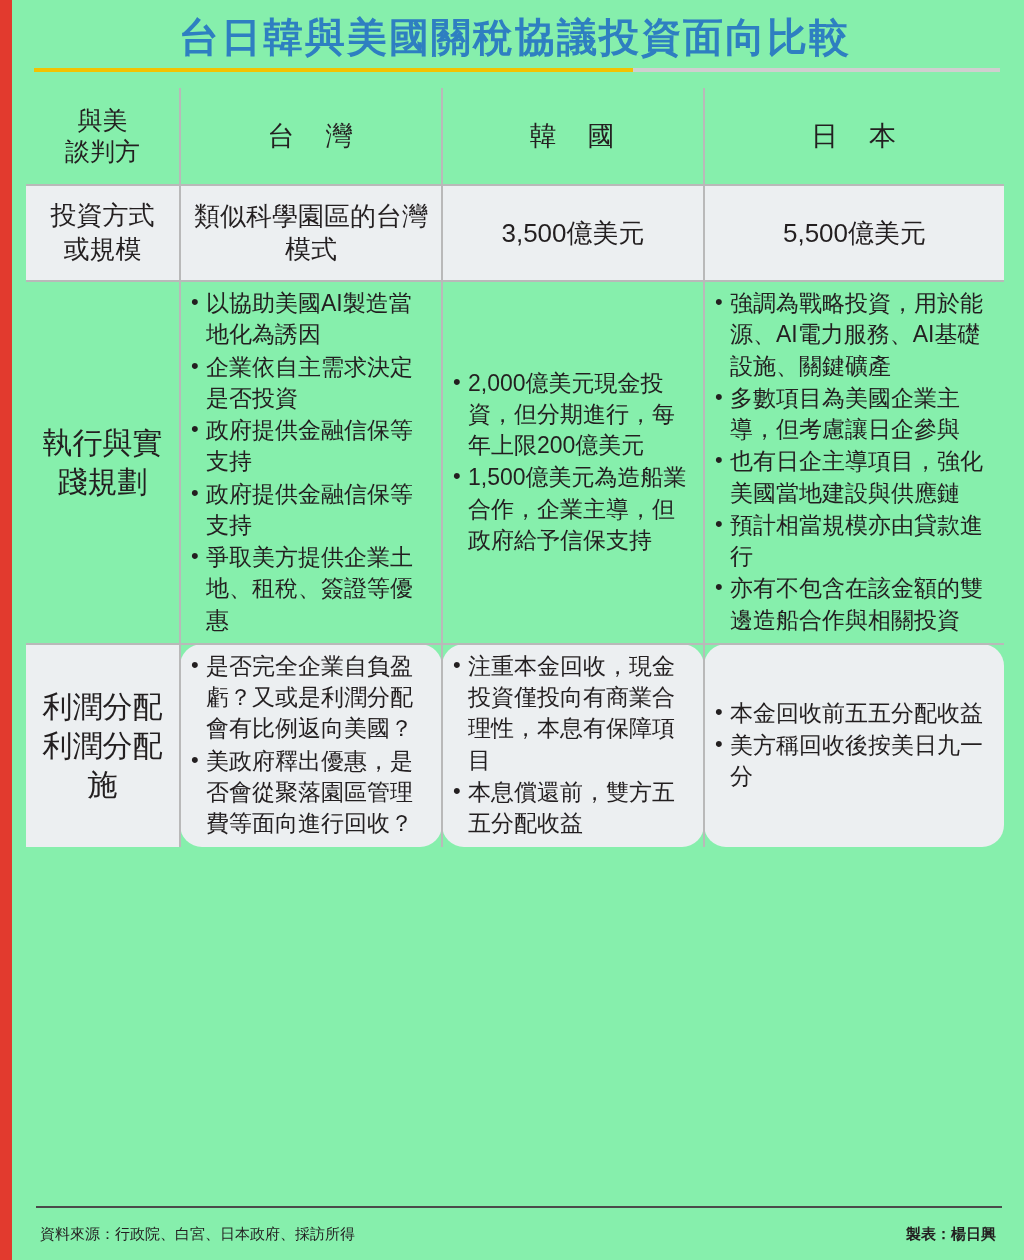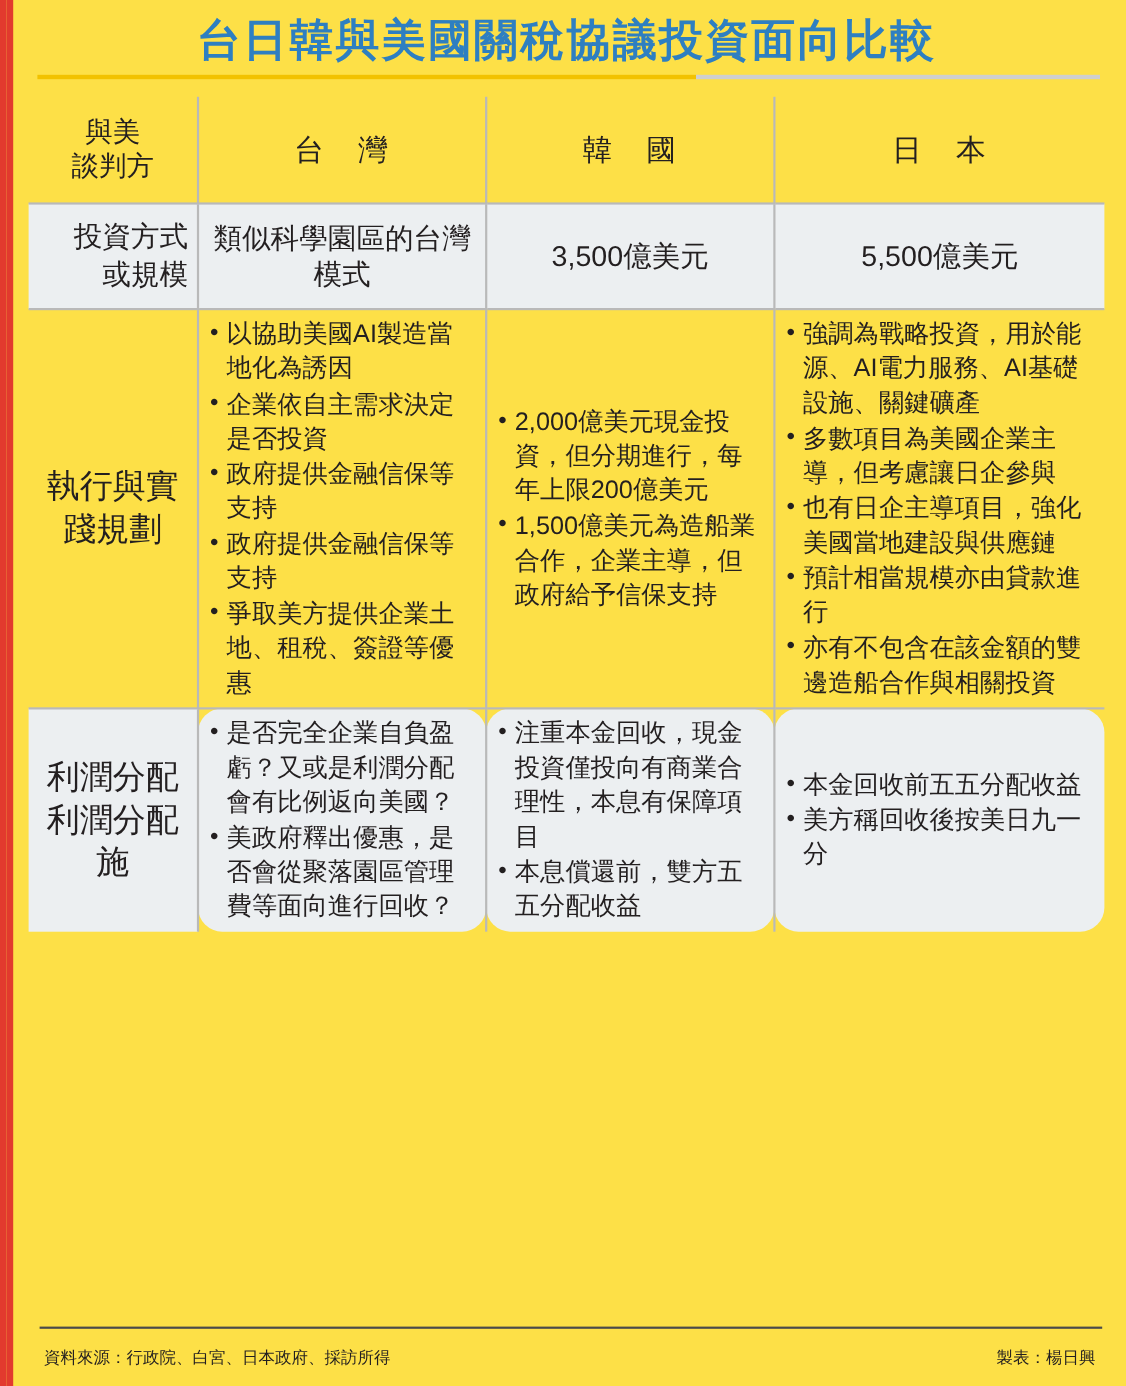--- a/index.html
+++ b/index.html
@@ -12,21 +12,21 @@
     background: #ffffff;
     font-family: "Liberation Sans", sans-serif;
     overflow: hidden;
   }
   #page {
     position: relative;
     width: 1024px;
     height: 1260px;
     box-sizing: border-box;
     border-left: 6px solid #e23a2e;
-    background: #fde047;
+    background: #86efac;
   }
   #page::before {
     content: "";
     position: absolute;
     left: 0; top: 0; bottom: 0;
     width: 6px;
     background: #e23a2e;
   }
   .title-wrap {
     position: relative;
@@ -93,21 +93,21 @@
     text-align: center;
     font-size: 26px;
     height: 82px;
     border-bottom: 2px solid #b9b9b9;
   }
   tr.scale td.mode {
     text-align: center;
     line-height: 1.28;
   }
   tr.scale td.rowhead {
-    text-align: right;
+    text-align: center;
     vertical-align: middle;
   }
   tr.exec td { border-bottom: 2px solid #b9b9b9; }
   td.bullets {
     vertical-align: top;
     padding-top: 10px;
     padding-bottom: 10px;
     border-radius: 22px;
   }
   ul.b {
@@ -137,21 +137,21 @@
     height: 52px;
     border-top: 2px solid #4a4a4a;
     margin: 0 22px 0 24px;
     display: flex;
     align-items: center;
     justify-content: space-between;
     font-size: 15px;
     color: #231f20;
   }
   .footer .src { padding-left: 4px; }
-  .footer .by { padding-right: 6px; }
+  .footer .by { padding-right: 6px; font-weight: bold; }
 </style>
 </head>
 <body>
 
 <div id="page">
 
   <div class="title-wrap">
     <div class="title">台日韓與美國關稅協議投資面向比較</div>
     <div class="title-rule"></div>
   </div>

